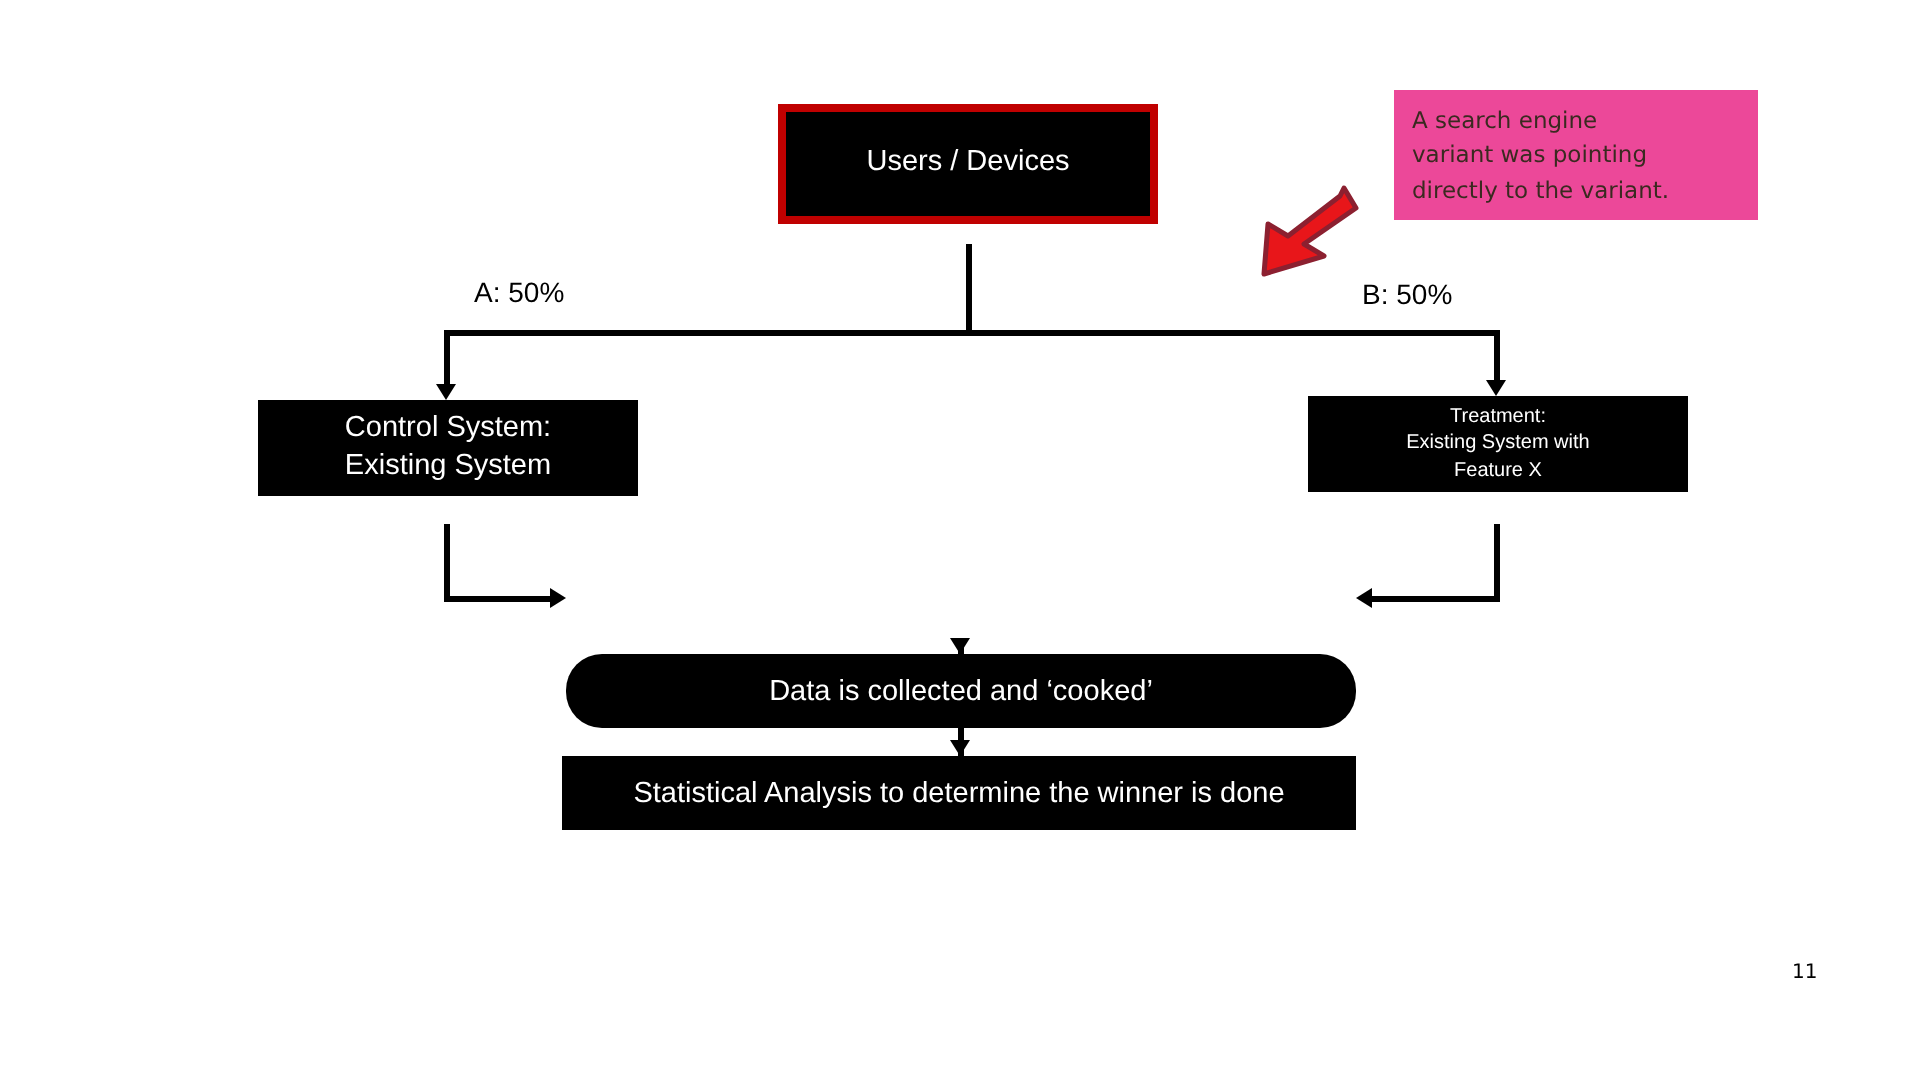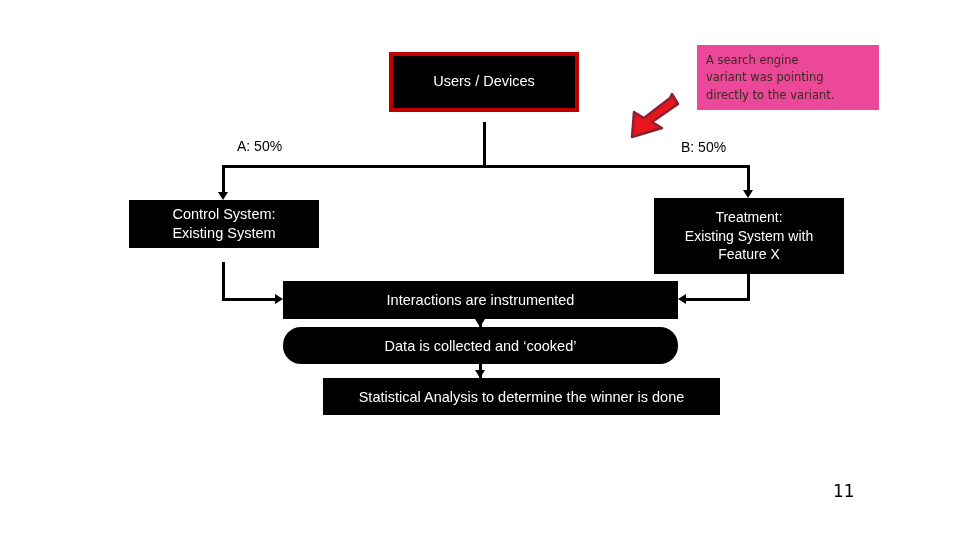--- a/index.html
+++ b/index.html
@@ -50,38 +50,38 @@
     left: 129px;
     top: 200px;
     width: 190px;
     height: 48px;
     font-size: 14.5px;
   }
   #treatment-node {
     left: 654px;
     top: 198px;
     width: 190px;
-    height: 76px;
-    font-size: 14px;
+    height: 48px;
+    font-size: 10px;
   }
 
   
   .bar {
     position: absolute;
     background: #000000;
     color: #ffffff;
     display: flex;
     align-items: center;
     justify-content: center;
     font-size: 14.5px;
     box-sizing: border-box;
   }
   #bar-interactions { left: 283px; top: 281px; width: 395px; height: 38px; }
   #bar-data         { left: 283px; top: 327px; width: 395px; height: 37px; border-radius: 18px; }
-  #bar-stats        { left: 281px; top: 378px; width: 397px; height: 37px; margin-left: 42px; }
+  #bar-stats        { left: 281px; top: 378px; width: 397px; height: 37px; }
 
   
   #callout {
     position: absolute;
     left: 697px;
     top: 45px;
     width: 182px;
     height: 65px;
     background: #ec4899;
     color: #3a2a20;
@@ -164,23 +164,23 @@
   #ah-control   { left: 218px; top: 192px; }
   #ah-treatment { left: 743px; top: 190px; }
   #ah-ctrl-in   { left: 275px; top: 294px; }
   #ah-trt-in    { left: 678px; top: 294px; }
   #ah-bar1      { left: 475px; top: 319px; }
   #ah-bar2      { left: 475px; top: 370px; }
 
   
   #page-number {
     position: absolute;
-    left: 833px;
+    left: 896px;
     top: 481px;
-    font-size: 17px;
+    font-size: 10px;
     color: #000000;
     font-family: "DejaVu Sans", sans-serif;
   }
 
   .ml { display: block; }
 </style>
 </head>
 <body>
 
 <div class="stage">
@@ -225,23 +225,20 @@
   </div>
 
   <div class="line-v" id="ctrl-down"></div>
   <div class="line-h" id="ctrl-right"></div>
   <div class="arrow arrow-right" id="ah-ctrl-in"></div>
 
   <div class="line-v" id="trt-down"></div>
   <div class="line-h" id="trt-left"></div>
   <div class="arrow arrow-left" id="ah-trt-in"></div>
 
-  <div class="bar" id="bar-interactions">
-    <span>Interactions are instrumented</span>
-  </div>
 
   <div class="line-v" id="bar-link-1"></div>
   <div class="arrow arrow-down" id="ah-bar1"></div>
 
   <div class="bar" id="bar-data">
     <span>Data is collected and ‘cooked’</span>
   </div>
 
   <div class="line-v" id="bar-link-2"></div>
   <div class="arrow arrow-down" id="ah-bar2"></div>

